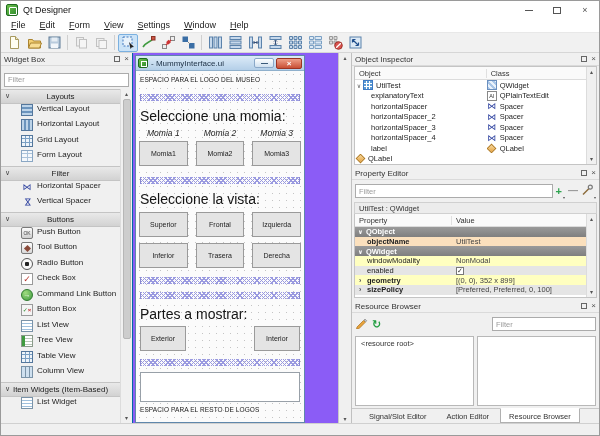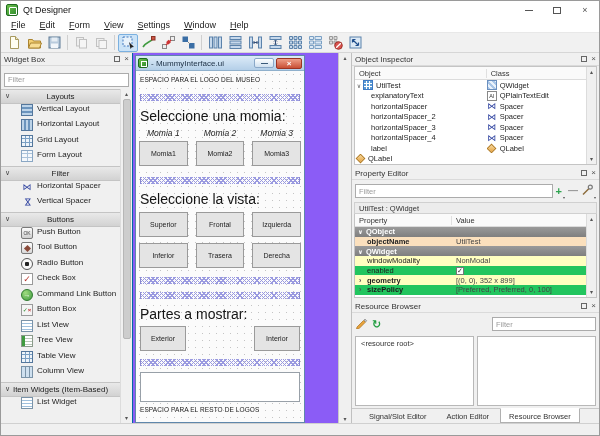--- a/index.html
+++ b/index.html
@@ -135,21 +135,21 @@
   .pe-row{display:flex;height:9.7px;align-items:center;font-size:7.5px}
   .pe-row .c1{width:42%;padding-left:12px;overflow:hidden;white-space:nowrap;display:flex;align-items:center;color:#1d1d1d}
   .pe-row .c2{flex:1;padding-left:4px;overflow:hidden;white-space:nowrap;color:#444}
   .pe-row.group{background:linear-gradient(#9a9a9a,#7f7f7f);color:#fff;font-weight:bold}
   .pe-row.group .c1{color:#fff;padding-left:3px;width:auto}
   .pe-row.group .chev{font-size:6px;margin-right:3px}
   .pe-row .exp{margin-left:-8px;width:8px;font-size:7px;color:#555}
   .pe-row.bold .c1{font-weight:bold}
   .row-peach{background:#fbe0bd}
   .row-yellow{background:#ffffc0}
-  .row-cream{background:#22c55e}
+  .row-cream{background:#e5e5e5}
   .gray-val{color:#7a7a7a}
   .pcheck{width:8px;height:8px;background:#fff;border:1px solid #777;display:flex;align-items:center;justify-content:center;font-size:7px;color:#333;line-height:7px}
   
   .rb-toolbar{display:flex;align-items:center;gap:4px;padding:2px 3px;flex:none}
   .rb-refresh{color:#1f9d3f;font-weight:bold;font-size:11px;line-height:11px}
   .rb-filter{width:104px;margin-left:auto}
   .rb-body{flex:1;min-height:0;display:flex;gap:3px;padding:1px 3px 2px 3px}
   .rb-pane{flex:1;background:#fff;border:1px solid #b8b8b8;font-size:7.5px;color:#333;padding:2px 5px}
   
   .docktabs{height:15px;flex:none;display:flex;align-items:stretch;background:#f0f0f0;border-top:1px solid #c8c8c8;padding-left:8px;gap:2px}

